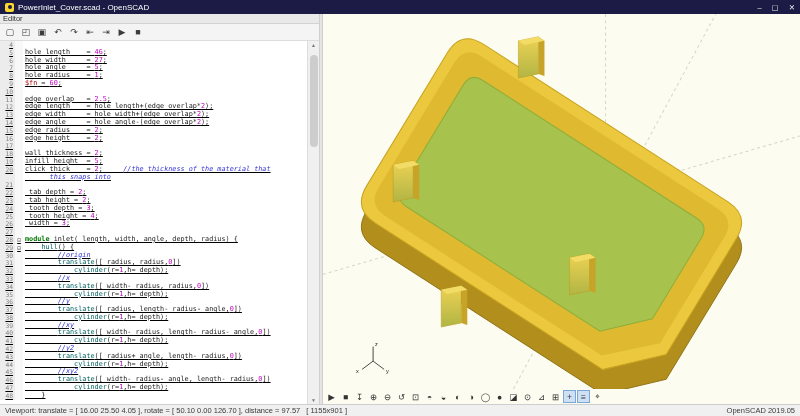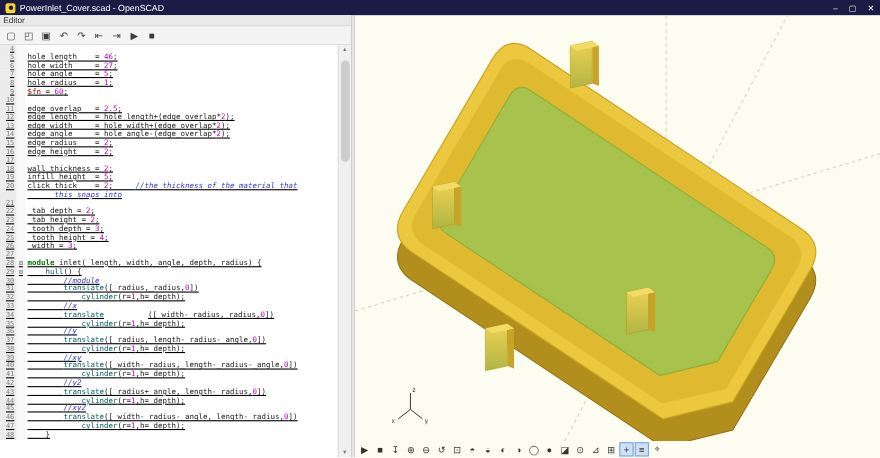--- a/index.html
+++ b/index.html
@@ -215,41 +215,41 @@
               <span class="code-text"><span style="color: rgb(0, 119, 0); font-weight: bold;">module</span><span style="color: rgb(26, 26, 26);"> inlet(_length,_width,_angle,_depth,_radius) {</span></span>
             </div>
             <div class="code-row">
               <span class="gutter">29</span>
               <span class="fold">⊟</span>
               <span class="code-text"><span style="color: rgb(26, 26, 26);">    </span><span style="color: rgb(0, 95, 95);">hull</span><span style="color: rgb(26, 26, 26);">() {</span></span>
             </div>
             <div class="code-row">
               <span class="gutter">30</span>
               <span class="fold"></span>
-              <span class="code-text"><span style="color: rgb(26, 26, 26);">        </span><span style="color: rgb(53, 53, 216); font-style: italic;">//module</span></span>
+              <span class="code-text"><span style="color: rgb(26, 26, 26);">        </span><span style="color: rgb(53, 53, 216); font-style: italic;">//origin</span></span>
             </div>
             <div class="code-row">
               <span class="gutter">31</span>
               <span class="fold"></span>
               <span class="code-text"><span style="color: rgb(26, 26, 26);">        </span><span style="color: rgb(0, 95, 95);">translate</span><span style="color: rgb(26, 26, 26);">([_radius,_radius,</span><span style="color: rgb(192, 0, 192);">0</span><span style="color: rgb(26, 26, 26);">])</span></span>
             </div>
             <div class="code-row">
               <span class="gutter">32</span>
               <span class="fold"></span>
               <span class="code-text"><span style="color: rgb(26, 26, 26);">            </span><span style="color: rgb(0, 95, 95);">cylinder</span><span style="color: rgb(26, 26, 26);">(r=</span><span style="color: rgb(192, 0, 192);">1</span><span style="color: rgb(26, 26, 26);">,h=_depth);</span></span>
             </div>
             <div class="code-row">
               <span class="gutter">33</span>
               <span class="fold"></span>
               <span class="code-text"><span style="color: rgb(26, 26, 26);">        </span><span style="color: rgb(53, 53, 216); font-style: italic;">//x</span></span>
             </div>
             <div class="code-row">
               <span class="gutter">34</span>
               <span class="fold"></span>
-              <span class="code-text"><span style="color: rgb(26, 26, 26);">        </span><span style="color: rgb(0, 95, 95);">translate</span><span style="color: rgb(26, 26, 26); margin-left: 40px;">([_width-_radius,_radius,</span><span style="color: rgb(192, 0, 192);">0</span><span style="color: rgb(26, 26, 26);">])</span></span>
+              <span class="code-text"><span style="color: rgb(26, 26, 26);">        </span><span style="color: rgb(0, 95, 95);">translate</span><span style="color: rgb(26, 26, 26);">([_width-_radius,_radius,</span><span style="color: rgb(192, 0, 192);">0</span><span style="color: rgb(26, 26, 26);">])</span></span>
             </div>
             <div class="code-row">
               <span class="gutter">35</span>
               <span class="fold"></span>
               <span class="code-text"><span style="color: rgb(26, 26, 26);">            </span><span style="color: rgb(0, 95, 95);">cylinder</span><span style="color: rgb(26, 26, 26);">(r=</span><span style="color: rgb(192, 0, 192);">1</span><span style="color: rgb(26, 26, 26);">,h=_depth);</span></span>
             </div>
             <div class="code-row">
               <span class="gutter">36</span>
               <span class="fold"></span>
               <span class="code-text"><span style="color: rgb(26, 26, 26);">        </span><span style="color: rgb(53, 53, 216); font-style: italic;">//y</span></span>
@@ -403,13 +403,18 @@
           <span class="vp-icon">⊙</span>
           <span class="vp-icon">⊿</span>
           <span class="vp-icon">⊞</span>
           <span class="vp-icon active">+</span>
           <span class="vp-icon active">≡</span>
           <span class="vp-icon">⌖</span>
         </div>
     </div>
   </div>
 
+  <div class="statusbar">
+    <span>Viewport: translate = [ 16.00 25.50 4.05 ], rotate = [ 50.10 0.00 126.70 ], distance = 97.57</span>
+    <span class="status-size">[ 1155x901 ]</span>
+    <span class="status-right">OpenSCAD 2019.05</span>
+  </div>
 </div>
 
 </body></html>

